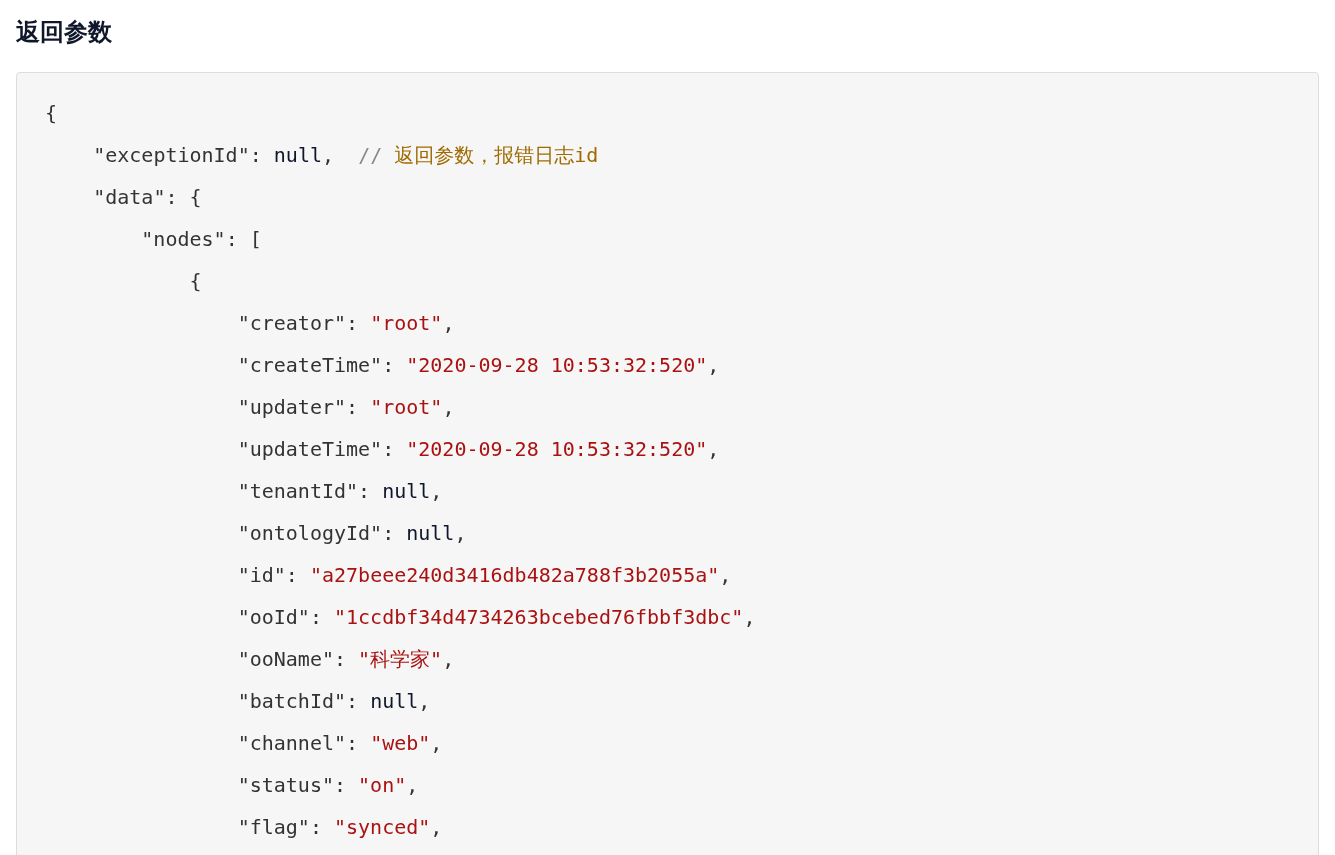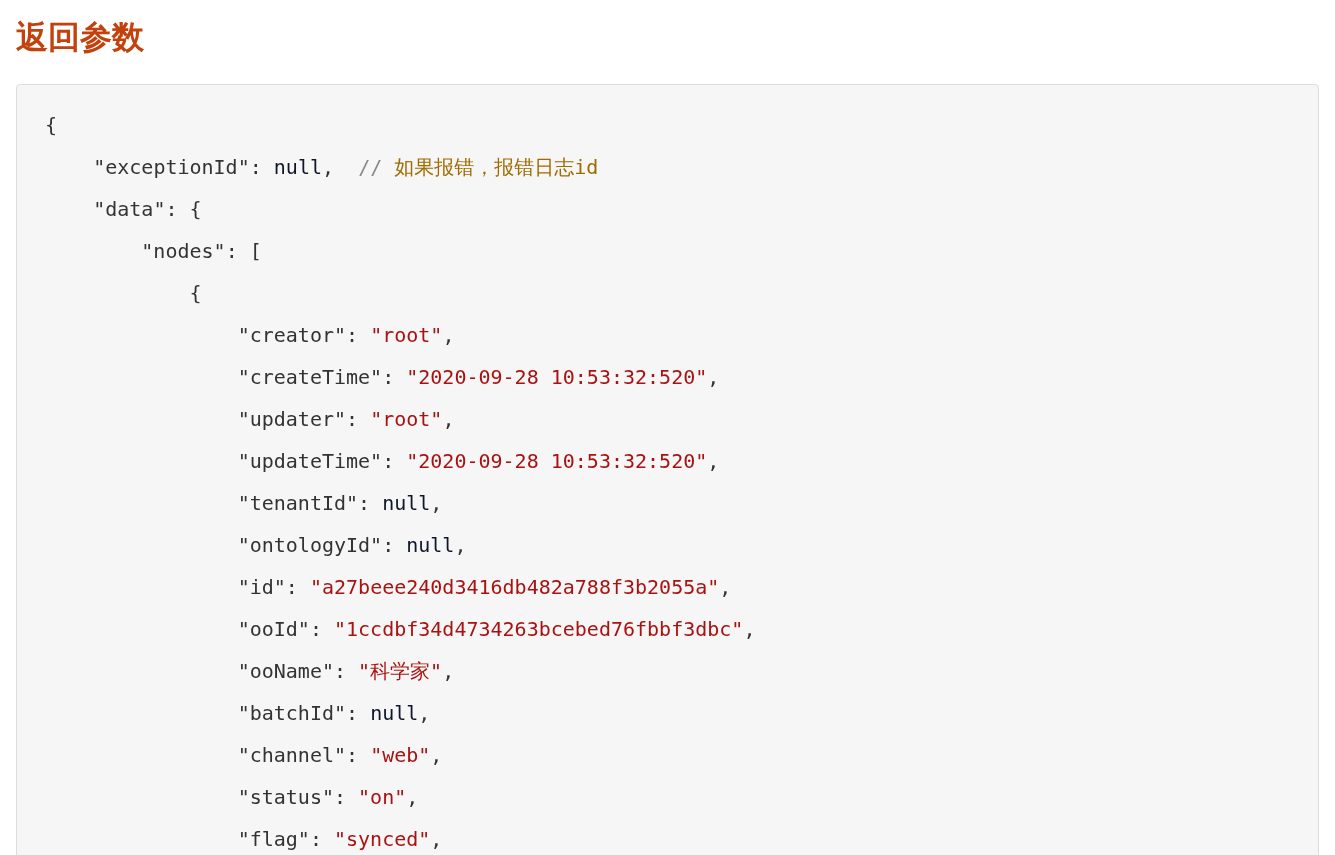--- a/index.html
+++ b/index.html
@@ -3,24 +3,24 @@
   <meta charset="utf-8">
   <style>
     * { margin: 0; padding: 0; box-sizing: border-box; }
     body {
       font-family: -apple-system, BlinkMacSystemFont, "Segoe UI", "PingFang SC", "Microsoft YaHei", sans-serif;
       background: #ffffff;
       padding: 16px;
       color: #222;
     }
     h2 {
-      font-size: 32px;
+      font-size: 24px;
       font-weight: 700;
       margin-bottom: 24px;
-      color: #c2410c;
+      color: #0f172a;
     }
     pre {
       background: #f6f6f6;
       border: 1px solid #dddddd;
       border-radius: 4px;
       padding: 20px 28px;
       font-family: "SFMono-Regular", Consolas, "Liberation Mono", Menlo, monospace;
       font-size: 20px;
       line-height: 2.05;
       overflow: auto;
@@ -32,21 +32,21 @@
     .tok-punct  { color: #333333; }
     .tok-commentslash { color: #888888; }
     .tok-commenttext  { color: #9f6b00; }
   </style>
 </head>
 <body>
 
 <h2>返回参数</h2>
 
 <pre><code id="code-target"><span class="tok-punct">{</span>
-    <span class="tok-key">"exceptionId"</span><span class="tok-punct">:</span> <span class="tok-null">null</span><span class="tok-punct">,</span>  <span class="tok-commentslash">//</span> <span class="tok-commenttext">如果报错，报错日志id</span>
+    <span class="tok-key">"exceptionId"</span><span class="tok-punct">:</span> <span class="tok-null">null</span><span class="tok-punct">,</span>  <span class="tok-commentslash">//</span> <span class="tok-commenttext">返回参数，报错日志id</span>
     <span class="tok-key">"data"</span><span class="tok-punct">:</span> <span class="tok-punct">{</span>
         <span class="tok-key">"nodes"</span><span class="tok-punct">:</span> <span class="tok-punct">[</span>
             <span class="tok-punct">{</span>
                 <span class="tok-key">"creator"</span><span class="tok-punct">:</span> <span class="tok-string">"root"</span><span class="tok-punct">,</span>
                 <span class="tok-key">"createTime"</span><span class="tok-punct">:</span> <span class="tok-string">"2020-09-28 10:53:32:520"</span><span class="tok-punct">,</span>
                 <span class="tok-key">"updater"</span><span class="tok-punct">:</span> <span class="tok-string">"root"</span><span class="tok-punct">,</span>
                 <span class="tok-key">"updateTime"</span><span class="tok-punct">:</span> <span class="tok-string">"2020-09-28 10:53:32:520"</span><span class="tok-punct">,</span>
                 <span class="tok-key">"tenantId"</span><span class="tok-punct">:</span> <span class="tok-null">null</span><span class="tok-punct">,</span>
                 <span class="tok-key">"ontologyId"</span><span class="tok-punct">:</span> <span class="tok-null">null</span><span class="tok-punct">,</span>
                 <span class="tok-key">"id"</span><span class="tok-punct">:</span> <span class="tok-string">"a27beee240d3416db482a788f3b2055a"</span><span class="tok-punct">,</span>

